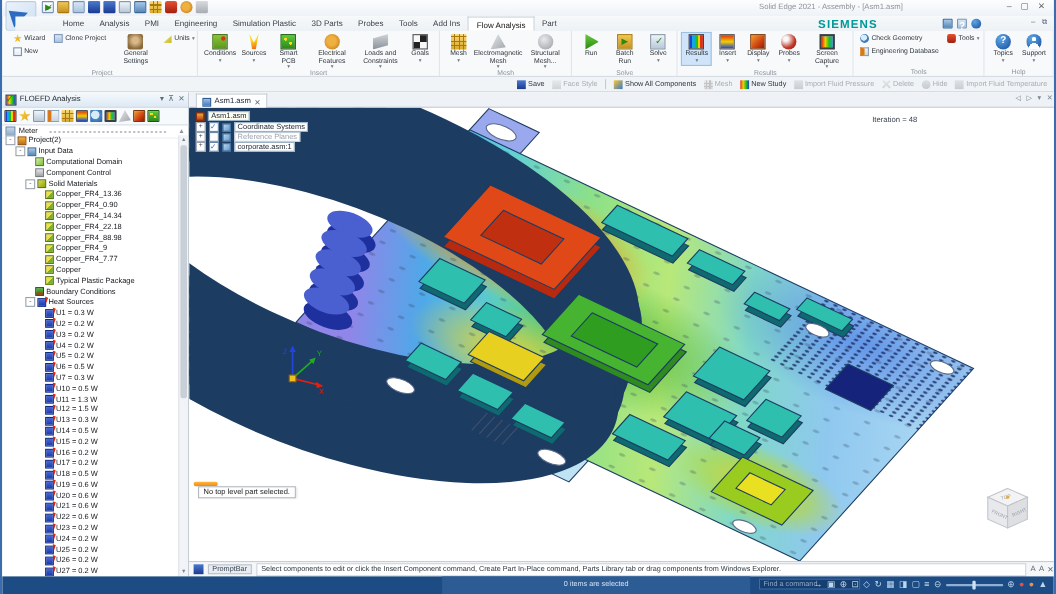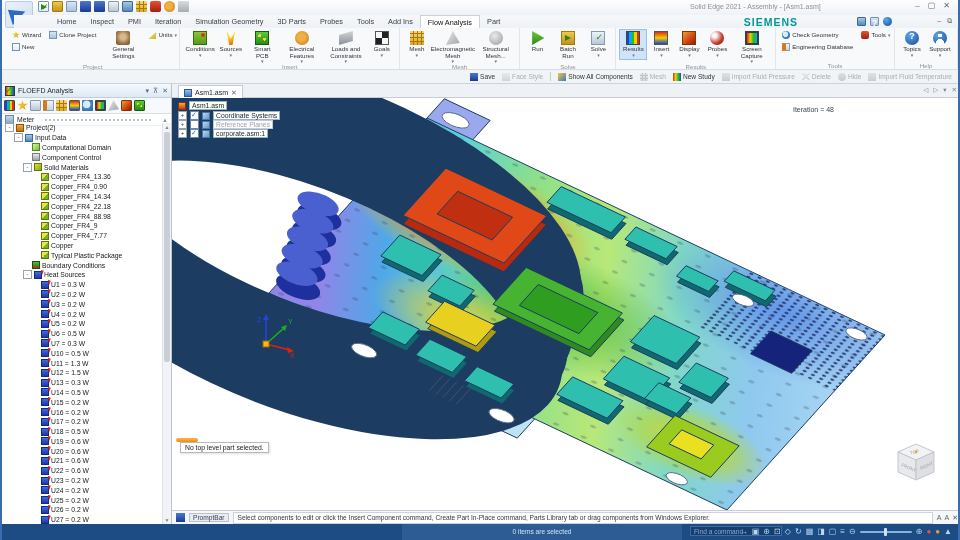--- a/index.html
+++ b/index.html
@@ -184,24 +184,24 @@
       <span>▢</span>
       <span>✕</span>
     </div>
   </div>
   <div class="applogo"></div>
 
   <div class="tabrow">
     <div class="tabs">
 
     <div class="mtab"><span>Home</span></div>
-        <div class="mtab"><span>Inspect</span></div>
+        <div class="mtab"><span>Analysis</span></div>
         <div class="mtab"><span>PMI</span></div>
-        <div class="mtab"><span>Iteration</span></div>
-        <div class="mtab"><span>Simulation Geometry</span></div>
+        <div class="mtab"><span>Engineering</span></div>
+        <div class="mtab"><span>Simulation Plastic</span></div>
         <div class="mtab"><span>3D Parts</span></div>
         <div class="mtab"><span>Probes</span></div>
         <div class="mtab"><span>Tools</span></div>
         <div class="mtab"><span>Add Ins</span></div>
         <div class="mtab active"><span>Flow Analysis</span></div>
         <div class="mtab"><span>Part</span></div>
       </div>
     <div class="brand">SIEMENS</div>
     <div class="tr-icons">
 

